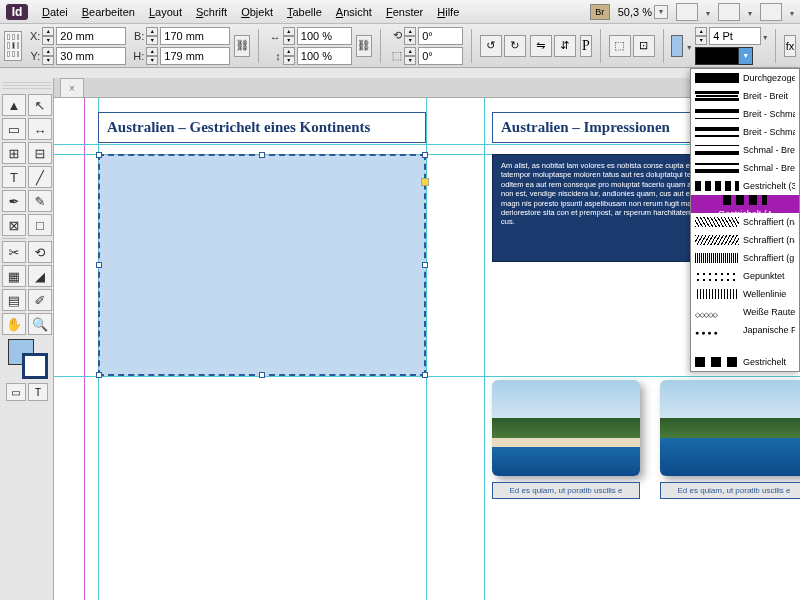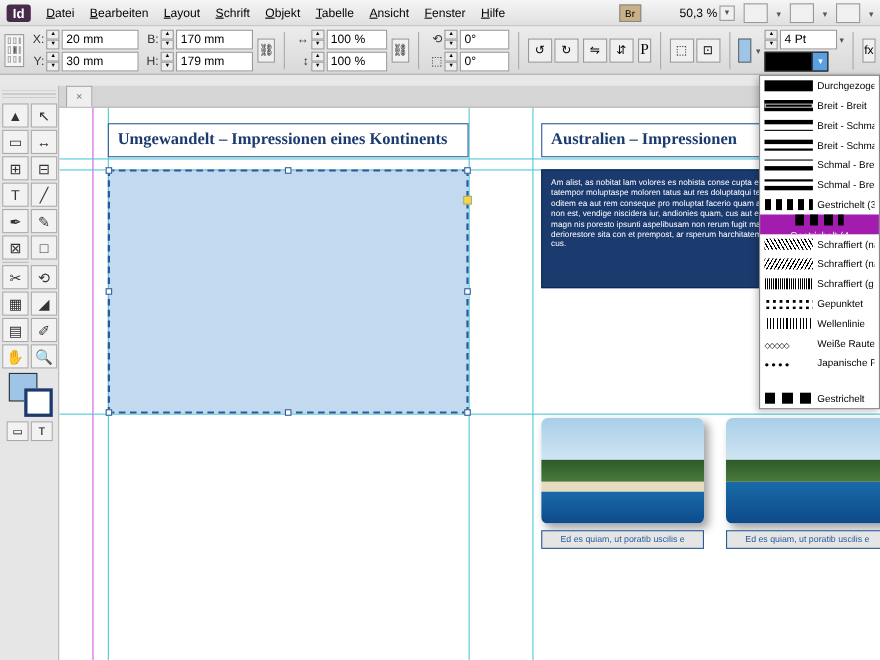--- a/index.html
+++ b/index.html
@@ -5,21 +5,21 @@
 * { margin:0; padding:0; box-sizing:border-box; font-family:Tahoma,Arial,sans-serif; font-size:11px; }
 body { background:#e8e8e8; width:800px; height:600px; overflow:hidden; position:relative; }
 
 
 .menubar { height:24px; background:linear-gradient(#f5f5f5,#e0e0e0); display:flex; align-items:center; padding:0 6px; border-bottom:1px solid #bbb; gap:14px;}
 .menubar .logo { width:22px; height:16px; background:#4a2a4a; color:#fff; font-weight:bold; font-size:12px; display:flex; align-items:center; justify-content:center; border-radius:3px;}
 .menubar .mi { cursor:pointer; }
 .menubar .mi u { text-decoration:underline; }
 .menubar .right { margin-left:auto; display:flex; align-items:center; gap:8px;}
 .br-badge { width:20px; height:16px; background:#c9b089; border:1px solid #888; display:flex; align-items:center; justify-content:center; font-size:9px; font-weight:normal;}
-.zoom-box { display:flex; align-items:center; gap:2px;margin-left:27px;}
+.zoom-box { display:flex; align-items:center; gap:2px;}
 .tiny-drop { width:14px; height:14px; border:1px solid #999; background:#f0f0f0; display:flex; align-items:center; justify-content:center;}
 .tiny-icon { width:22px; height:18px; border:1px solid #999; background:#f0f0f0;}
 .chev::after{content:"▾";font-size:8px;color:#555;}
 
 
 .controlbar { height:44px; background:linear-gradient(#ececec,#d9d9d9); border-bottom:1px solid #aaa; display:flex; align-items:center; padding:0 4px; gap:4px;}
 .refpoint { width:30px; height:30px; display:grid; grid-template-columns:repeat(3,1fr); grid-template-rows:repeat(3,1fr); gap:2px; padding:2px; border:1px solid #999; background:#f5f5f5;}
 .refpoint div { background:#fff; border:1px solid #aaa;}
 .refpoint div.sel { background:#333;}
 .field-col { display:flex; flex-direction:column; gap:2px;}
@@ -298,21 +298,21 @@
 
 <div class="canvas">
   <div class="magenta-v" style="left:30px"></div>
   <div class="guide-v" style="left:44px"></div>
   <div class="guide-v" style="left:372px"></div>
   <div class="guide-v" style="left:430px"></div>
   <div class="guide-h" style="top:46px"></div>
   <div class="guide-h" style="top:56px"></div>
   <div class="guide-h" style="top:278px"></div>
 
-  <div class="page-title" style="left:44px;top:14px;width:328px">Umgewandelt – Impressionen eines Kontinents</div>
+  <div class="page-title" style="left:44px;top:14px;width:328px">Australien – Gestrichelt eines Kontinents</div>
   <div class="page-title" style="left:438px;top:14px;width:310px">Australien – Impressionen</div>
 
   <div class="sel-frame" style="left:44px;top:56px;width:328px;height:222px">
     <div class="h tl"></div>
       <div class="h tc"></div>
       <div class="h tr"></div>
     <div class="h ml"></div>
       <div class="h mr"></div>
     <div class="h bl"></div>
       <div class="h bc"></div>

